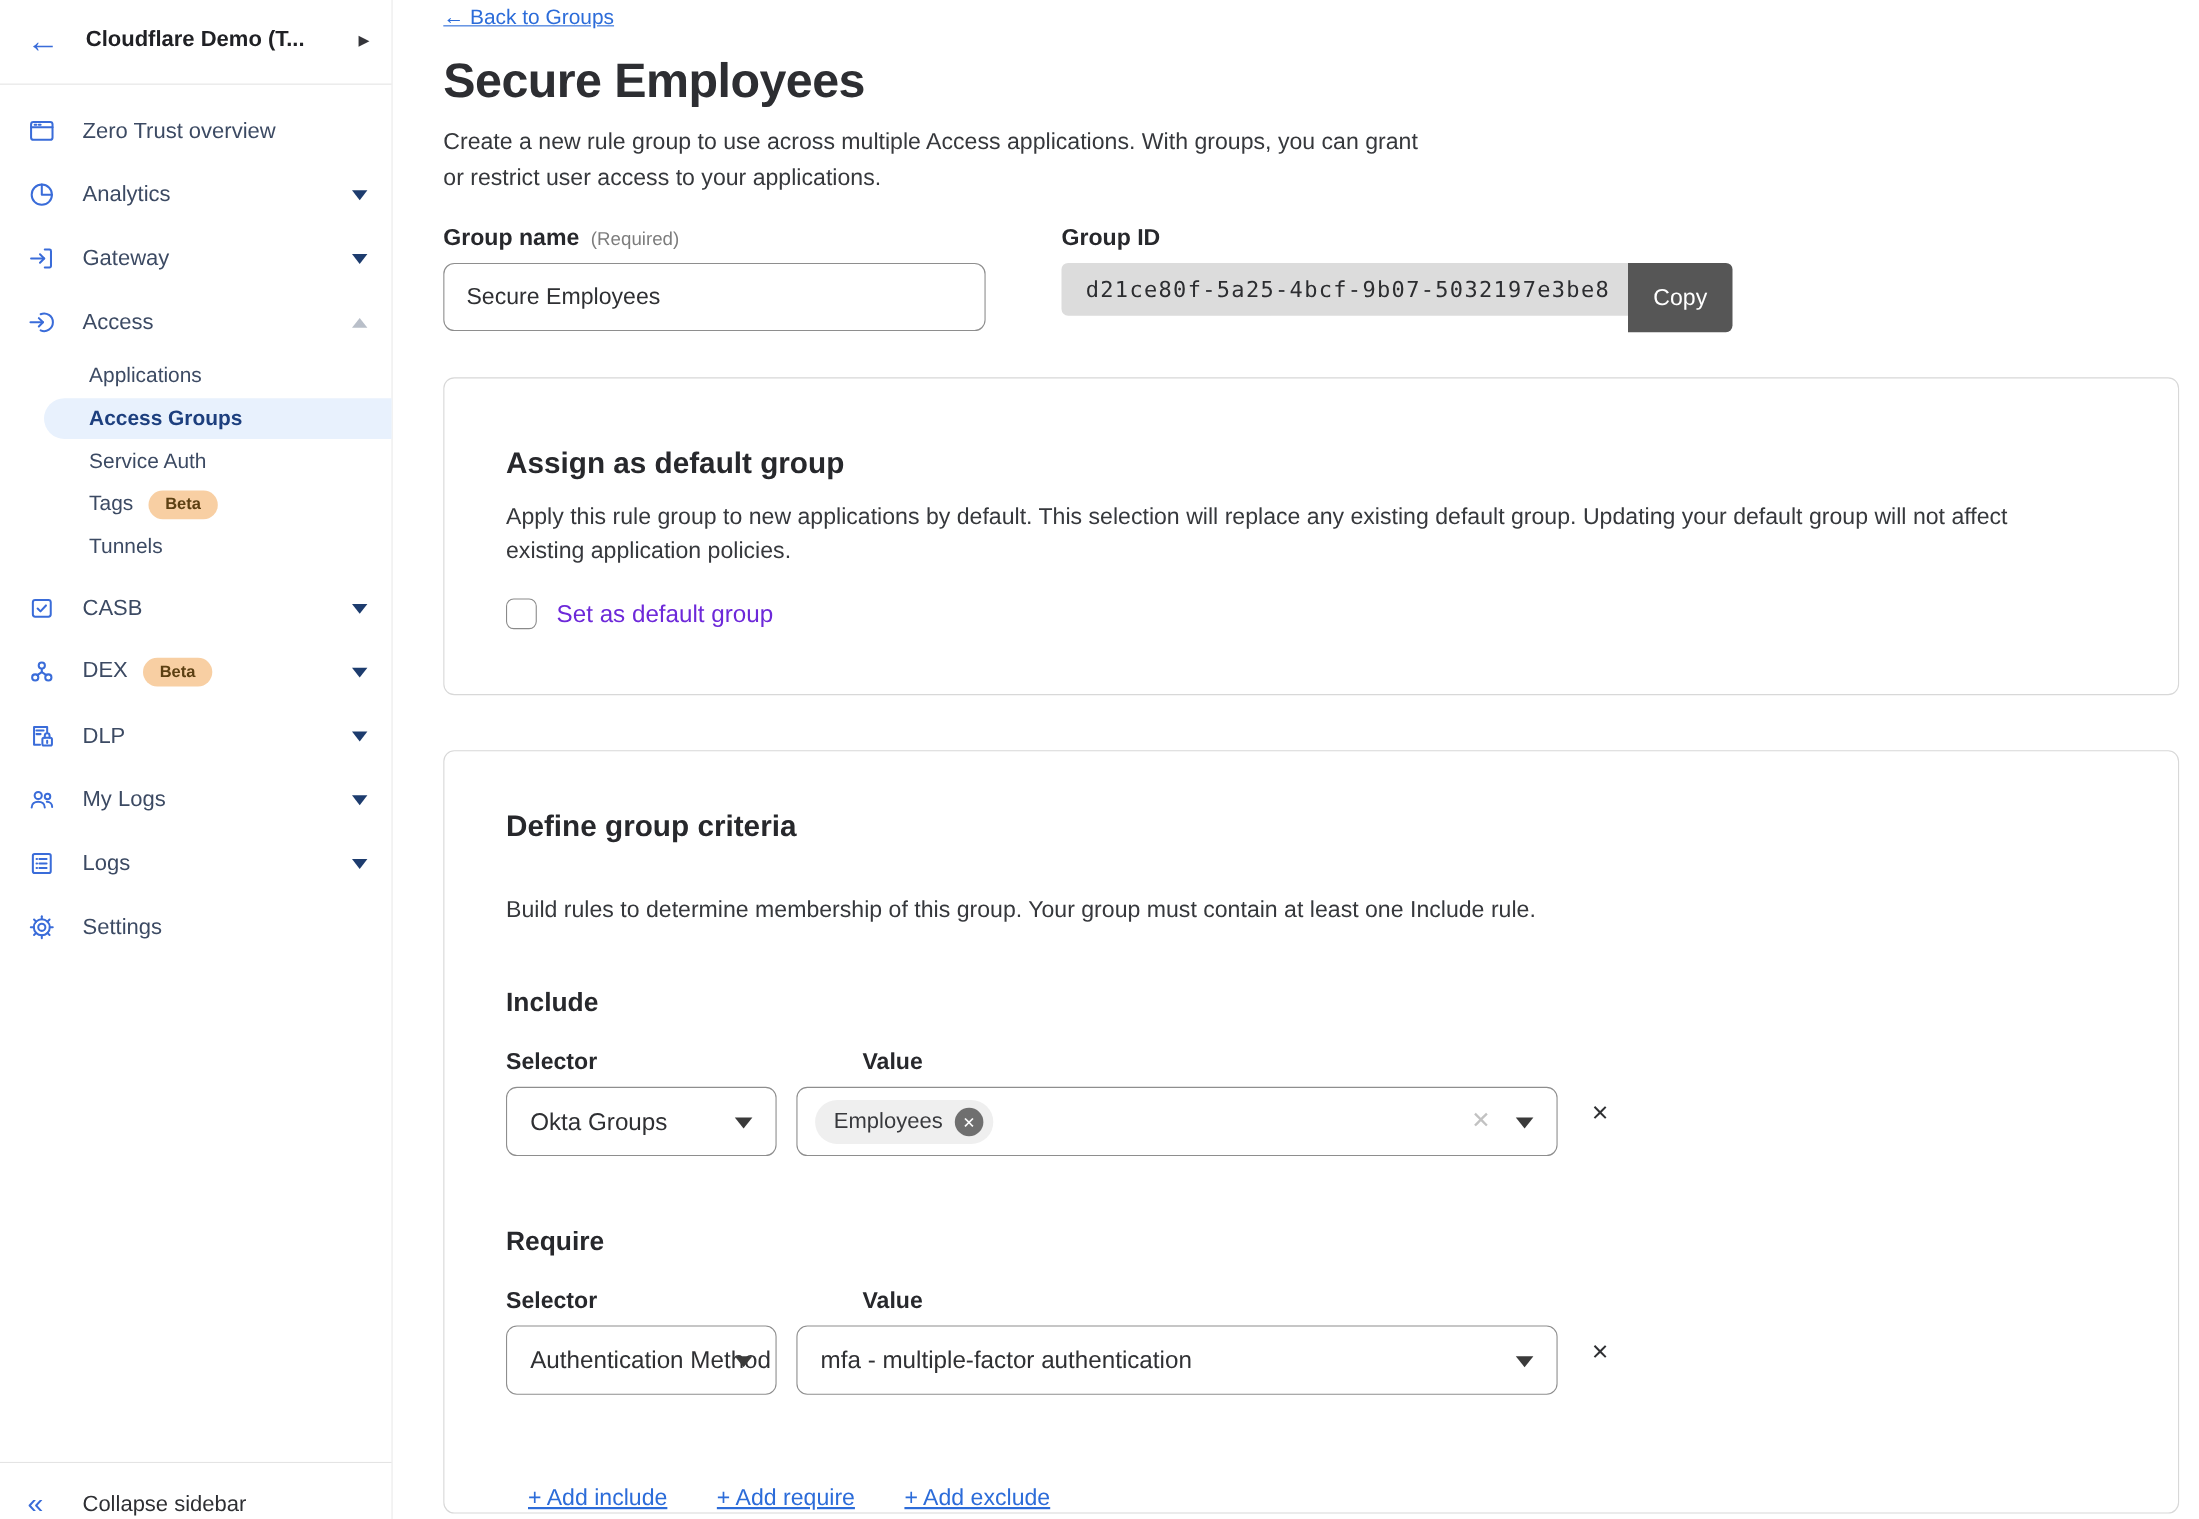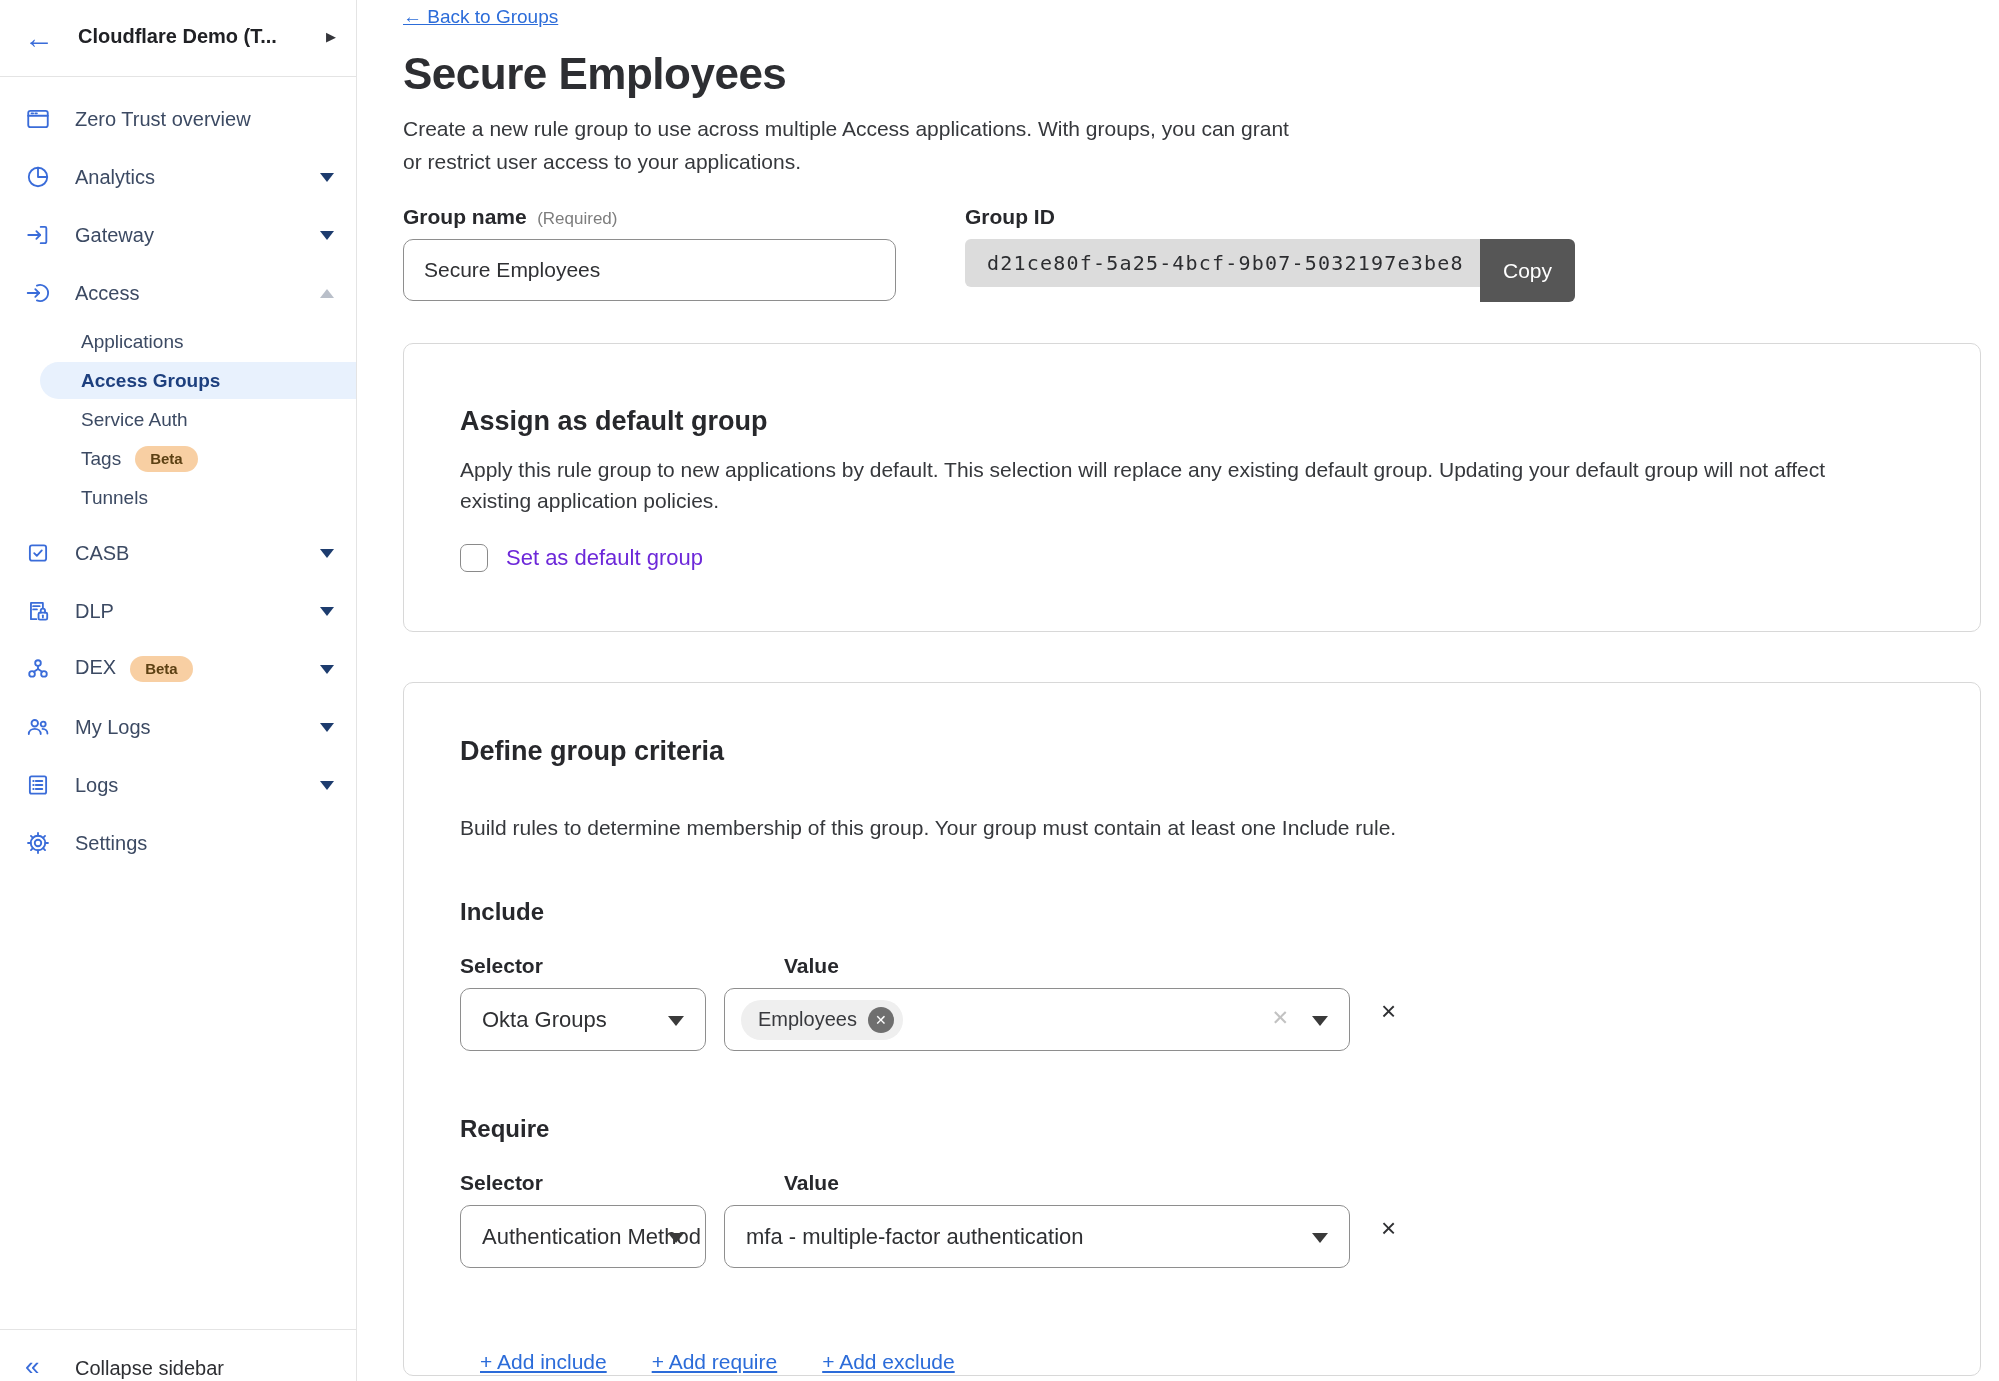--- a/index.html
+++ b/index.html
@@ -64,21 +64,21 @@
   .sec-h4 { font-size:24px; font-weight:700; color:#27282c; }
   .h4-include { margin-top:58px; }
   .h4-require { margin-top:64px; }
   .labels-row { margin-top:28px; display:flex; }
   .labels-row .l1 { width:324px; font-size:21px; font-weight:700; color:#27282c;}
   .labels-row .l2 { font-size:21px; font-weight:700; color:#27282c;}
   .rule-row { margin-top:10px; display:flex; align-items:center; }
   .selbox { position:relative; height:63px; border:1.5px solid #8e8e8e; border-radius:10px; background:#fff;
             display:flex; align-items:center; cursor:pointer; }
   .selbox.selector { width:246px; margin-right:18px; }
-  .selbox.value { width:626px; }
+  .selbox.value { width:692px; }
   .selbox .seltext { padding-left:21px; font-size:22px; color:#2f3033; white-space:nowrap; }
   .caret { position:absolute; right:21px; top:27px; width:0; height:0;
            border-left:8px solid transparent; border-right:8px solid transparent; border-top:10px solid #3a3a3a; }
   .clear-x { position:absolute; right:60px; top:17px; font-size:21px; color:#c2c2c2; }
   .chip { margin-left:16px; height:40px; background:#efefef; border-radius:20px; display:flex; align-items:center;
           padding:0 9px 0 17px; }
   .chip-text { font-size:20px; color:#38393d; }
   .chip-x { margin-left:11px; width:26px; height:26px; border-radius:50%; background:#6f6f6f; color:#fff;
             font-size:14px; display:flex; align-items:center; justify-content:center; cursor:pointer; }
   .remove-x { margin-left:31px; font-size:26px; font-weight:300; color:#2f3033; cursor:pointer; align-self:flex-start; margin-top:8px;}
@@ -173,44 +173,44 @@
             <path d="M8.5 12.2l2.4 2.4 4.6-5"></path>
           </svg>
       </span>
       <span class="nav-label">CASB</span>
       <span class="chev down"></span>
     </div>
 
     <div class="nav-item">
       <span class="nav-icon">
         <svg class="ic" width="26" height="26" viewBox="0 0 24 24">
+            <circle cx="12" cy="6.5" r="2.6"></circle>
+            <circle cx="6.5" cy="16.5" r="2.6"></circle>
+            <circle cx="17.5" cy="16.5" r="2.6"></circle>
+            <line x1="12" y1="9.1" x2="12" y2="12"></line>
+            <line x1="12" y1="12" x2="8.2" y2="14.6"></line>
+            <line x1="12" y1="12" x2="15.8" y2="14.6"></line>
+          </svg>
+      </span>
+      <span class="nav-label"><span>DEX</span><span class="badge">Beta</span></span>
+      <span class="chev down"></span>
+    </div>
+
+    <div class="nav-item">
+      <span class="nav-icon">
+        <svg class="ic" width="26" height="26" viewBox="0 0 24 24">
             <path d="M16.5 9V4.5h-11v15h5"></path>
             <line x1="7.5" y1="7.5" x2="13.5" y2="7.5"></line>
             <line x1="7.5" y1="10.5" x2="11" y2="10.5"></line>
             <rect x="12.5" y="13.5" width="8" height="6.5" rx="1.3"></rect>
             <path d="M14.5 13.5v-1.7a2 2 0 0 1 4 0v1.7"></path>
             <line x1="16.5" y1="16" x2="16.5" y2="18"></line>
           </svg>
       </span>
       <span class="nav-label">DLP</span>
-      <span class="chev down"></span>
-    </div>
-
-    <div class="nav-item">
-      <span class="nav-icon">
-        <svg class="ic" width="26" height="26" viewBox="0 0 24 24">
-            <circle cx="12" cy="6.5" r="2.6"></circle>
-            <circle cx="6.5" cy="16.5" r="2.6"></circle>
-            <circle cx="17.5" cy="16.5" r="2.6"></circle>
-            <line x1="12" y1="9.1" x2="12" y2="12"></line>
-            <line x1="12" y1="12" x2="8.2" y2="14.6"></line>
-            <line x1="12" y1="12" x2="15.8" y2="14.6"></line>
-          </svg>
-      </span>
-      <span class="nav-label"><span>DEX</span><span class="badge">Beta</span></span>
       <span class="chev down"></span>
     </div>
 
     <div class="nav-item">
       <span class="nav-icon">
         <svg class="ic" width="26" height="26" viewBox="0 0 24 24">
             <circle cx="9" cy="8.5" r="3"></circle>
             <path d="M3.5 18.5c0-3.2 2.6-4.8 5.5-4.8s5.5 1.6 5.5 4.8"></path>
             <circle cx="16.8" cy="9.3" r="2.3"></circle>
             <path d="M16.2 13.8c2.6 0 4.5 1.7 4.5 4.3"></path>

